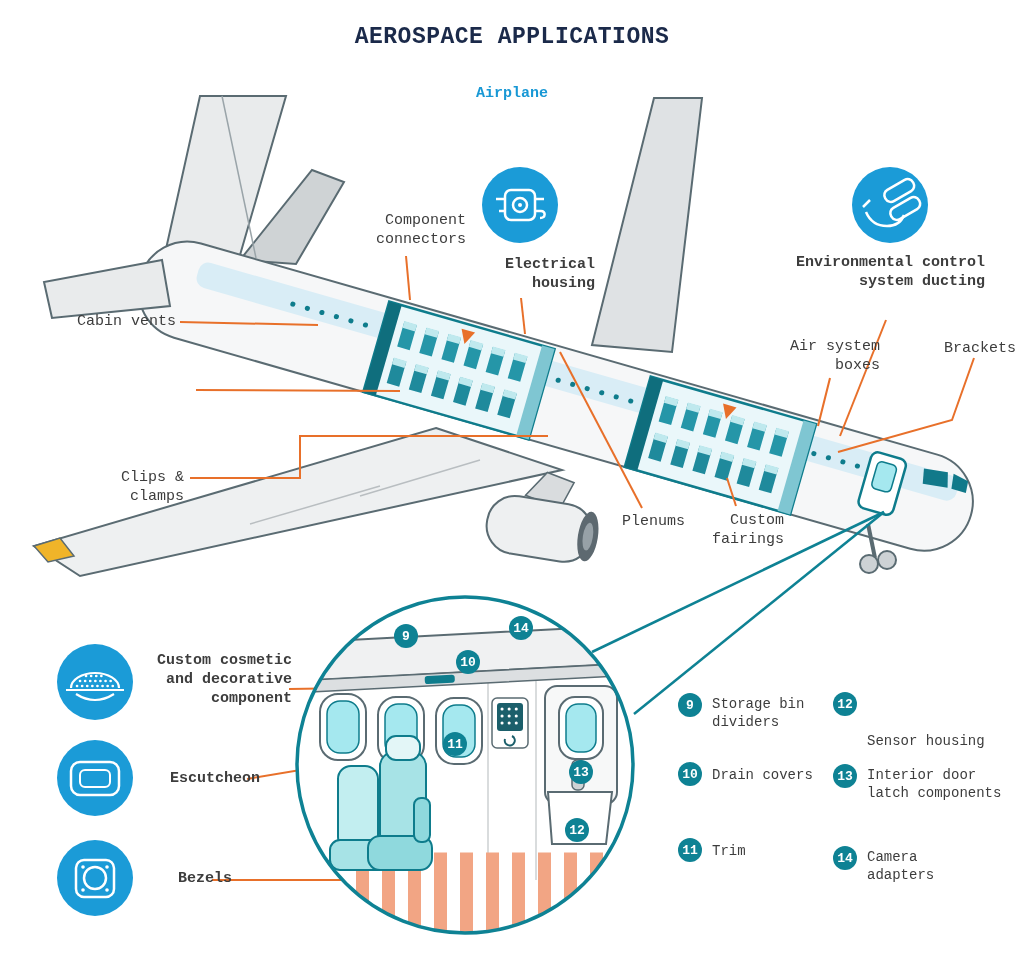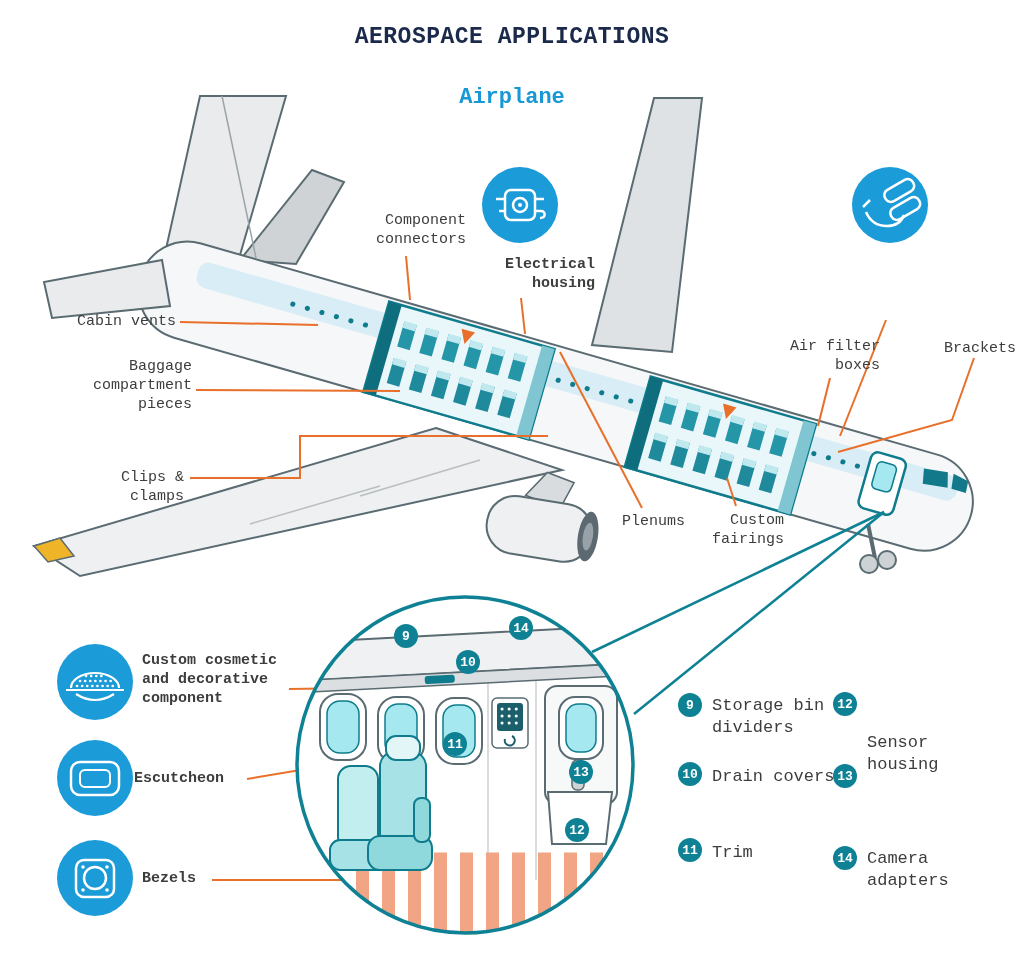--- a/index.html
+++ b/index.html
@@ -1,30 +1,30 @@
 <!DOCTYPE html>
 <html><head>
 <meta charset="utf-8">
 <style>
   html,body{margin:0;padding:0;background:#ffffff;}
   #canvas{position:relative;width:1024px;height:944px;background:#ffffff;overflow:hidden;
           font-family:Liberation Mono, monospace;color:#3d3d3d;}
   #art{position:absolute;left:0;top:0;}
   .txt{position:absolute;font-size:15px;line-height:1.25;color:#3d3d3d;}
-  .txt.bold{font-weight:bold;}
+  .txt.bold{font-weight:bold;text-align:right;}
   .txt.center{text-align:right;}
   .txt.right{text-align:right;}
   .page-title{position:absolute;left:0;top:24px;width:1024px;text-align:center;
               font-size:23px;font-weight:bold;letter-spacing:.5px;color:#1b2a4a;}
   .page-subtitle{position:absolute;left:0;top:85px;width:1024px;text-align:center;
-                 font-size:22px;font-weight:bold;color:#1898d5;}
+                 font-size:15px;font-weight:bold;color:#1898d5;}
   .badge{position:absolute;width:24px;height:24px;border-radius:50%;background:#0e8294;
          color:#fff;font-size:13px;font-weight:bold;display:flex;align-items:center;
          justify-content:center;}
-  .legend-label{position:absolute;font-size:17px;line-height:1.3;color:#3d3d3d;}
+  .legend-label{position:absolute;font-size:14px;line-height:1.3;color:#3d3d3d;}
 </style>
 </head>
 <body>
 
 <div id="canvas">
 
 <svg id="art" width="1024" height="957" viewBox="0 0 1024 957">
   <defs>
     <clipPath id="zoomClip">
           <circle cx="465" cy="765" r="168"></circle>
@@ -222,30 +222,30 @@
     <circle cx="83" cy="890" r="1.8" fill="#ffffff"></circle>
         <circle cx="107" cy="890" r="1.8" fill="#ffffff"></circle>
   </g>
 </svg>
 
 <div class="page-title">AEROSPACE APPLICATIONS</div>
 <div class="page-subtitle">Airplane</div>
 
 <div class="txt center" style="left:346px;top:212px;width:120px;">Component connectors</div>
 <div class="txt bold center" style="left:445px;top:256px;width:150px;">Electrical housing</div>
+<div class="txt bold center" style="left:795px;top:254px;width:190px;">Environmental control system ducting</div>
 <div class="txt right" style="left:58px;top:313px;width:118px;">Cabin vents</div>
-<div class="txt center" style="left:66px;top:358px;width:126px;">Baggage compartment pieces</div>
 <div class="txt right" style="left:60px;top:469px;width:124px;">Clips &amp; clamps</div>
 <div class="txt center" style="left:601px;top:513px;width:84px;">Plenums</div>
 <div class="txt center" style="left:692px;top:512px;width:92px;">Custom fairings</div>
-<div class="txt center" style="left:776px;top:338px;width:104px;">Air filter boxes</div>
+<div class="txt center" style="left:776px;top:338px;width:104px;">Air system boxes</div>
 <div class="txt center" style="left:932px;top:340px;width:84px;">Brackets</div>
 
 <div class="txt bold" style="left:142px;top:652px;width:150px;">Custom cosmetic and decorative component</div>
-<div class="txt bold" style="left:134px;top:770px;width:120px;">Escutcheon</div>
+<div class="txt bold" style="left:140px;top:770px;width:120px;">Escutcheon</div>
 <div class="txt bold" style="left:142px;top:870px;width:90px;">Bezels</div>
 
 <div class="badge" style="left:394px;top:624px;">9</div>
 <div class="badge" style="left:456px;top:650px;">10</div>
 <div class="badge" style="left:443px;top:732px;">11</div>
 <div class="badge" style="left:565px;top:818px;">12</div>
 <div class="badge" style="left:569px;top:760px;">13</div>
 <div class="badge" style="left:509px;top:616px;">14</div>
 
 <div class="badge" style="left:678px;top:693px;">9</div>
@@ -254,17 +254,18 @@
 <div class="badge" style="left:678px;top:762px;">10</div>
 <div class="legend-label" style="left:712px;top:766px;width:130px;">Drain covers</div>
 
 <div class="badge" style="left:678px;top:838px;">11</div>
 <div class="legend-label" style="left:712px;top:842px;width:110px;">Trim</div>
 
 <div class="badge" style="left:833px;top:692px;">12</div>
 <div class="legend-label" style="left:867px;top:732px;width:140px;">Sensor housing</div>
 
 <div class="badge" style="left:833px;top:764px;">13</div>
+<div class="legend-label" style="left:867px;top:766px;width:140px;">Interior door latch components</div>
 
 <div class="badge" style="left:833px;top:846px;">14</div>
 <div class="legend-label" style="left:867px;top:848px;width:110px;">Camera adapters</div>
 
 </div>
 
 </body></html>

